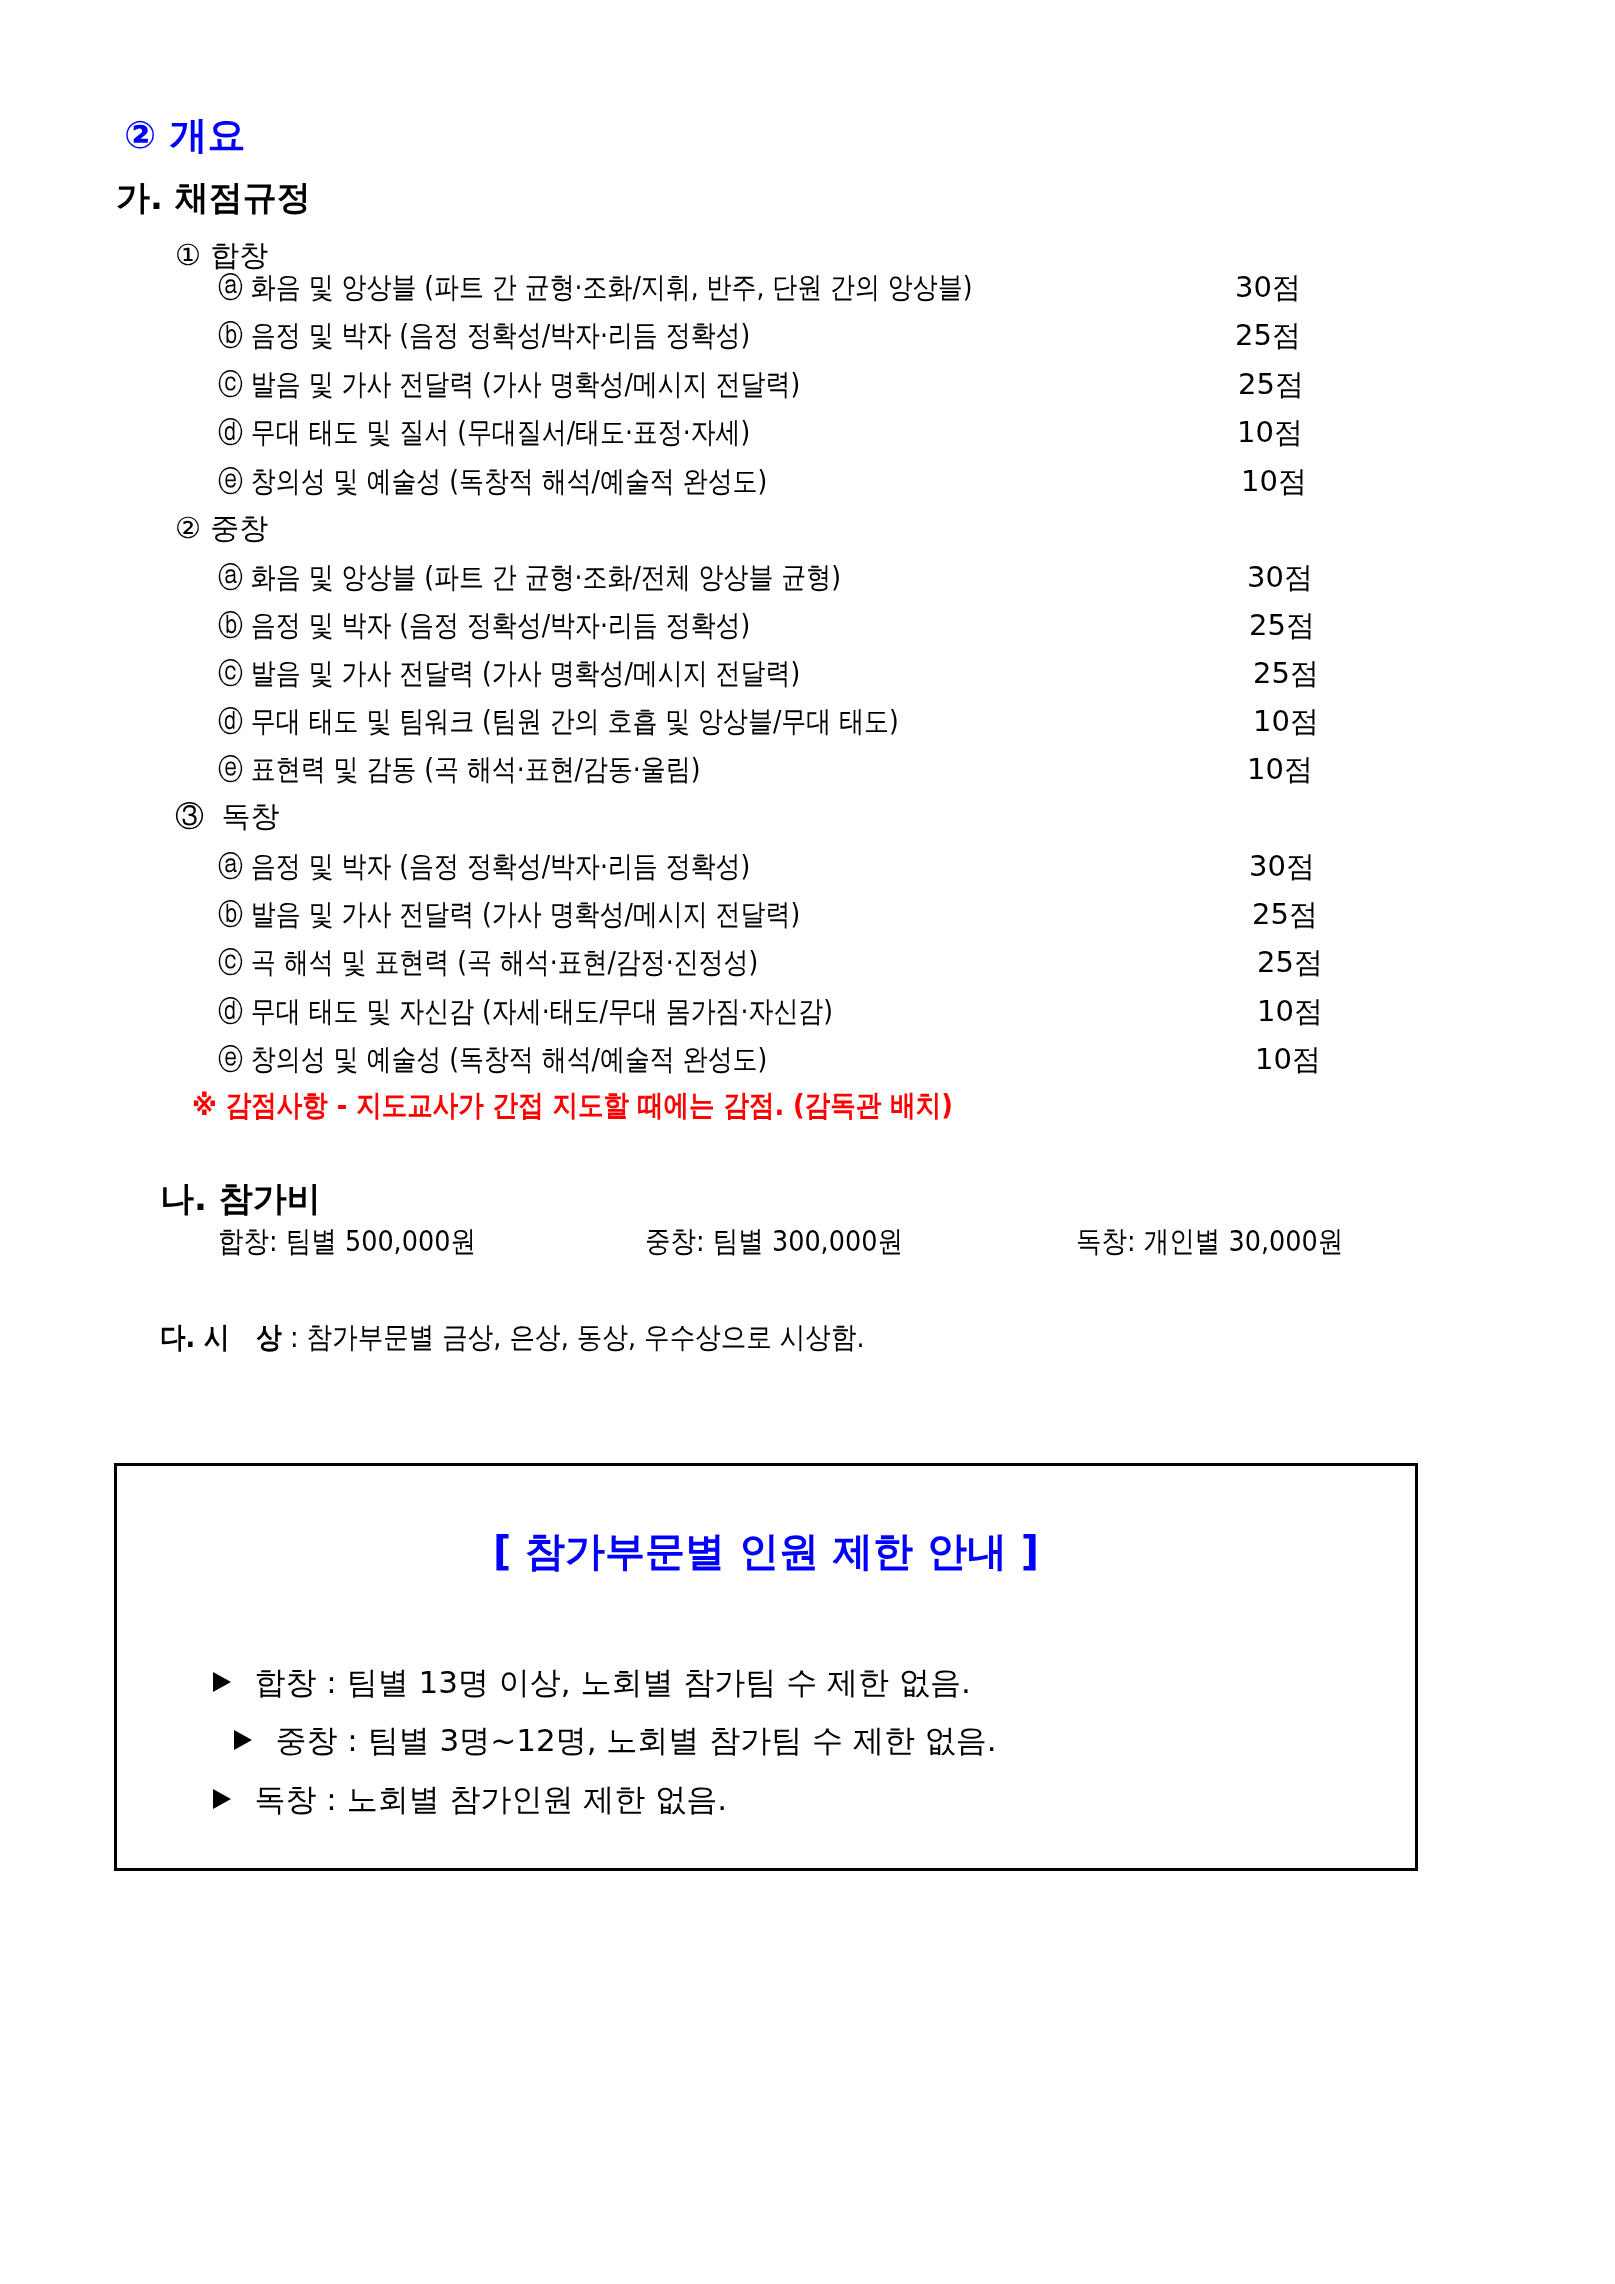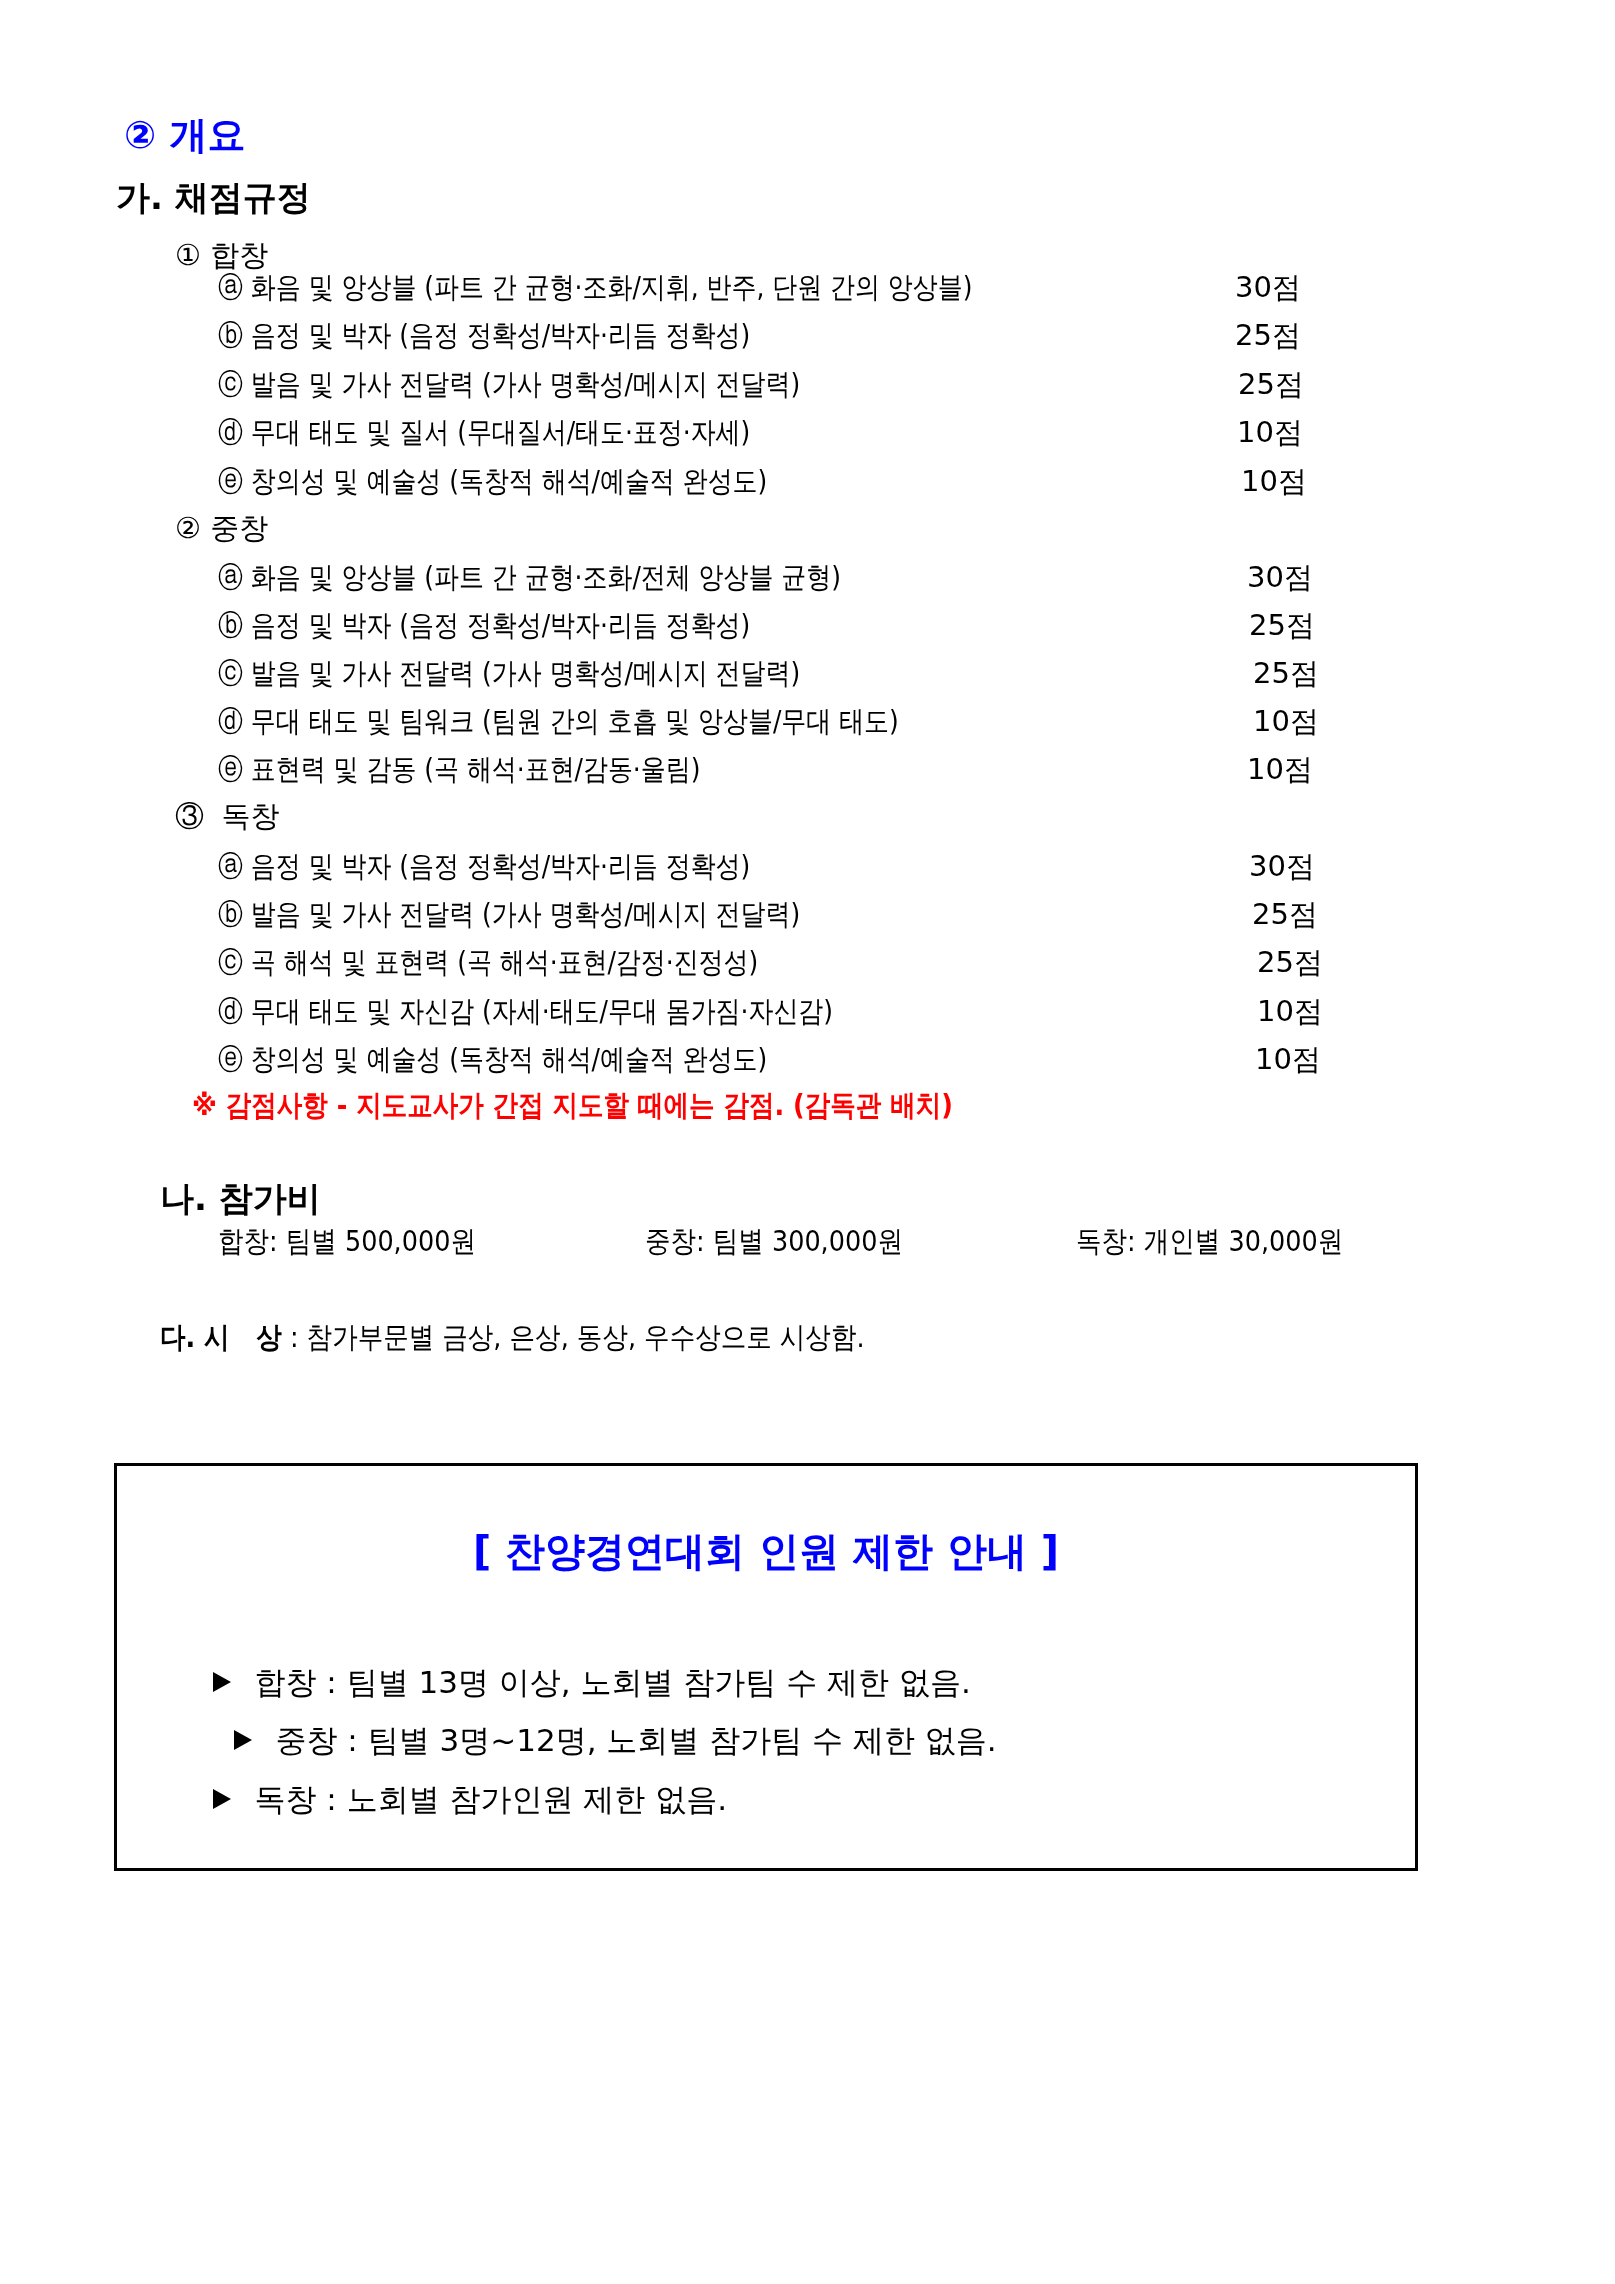--- a/index.html
+++ b/index.html
@@ -71,21 +71,21 @@
 <div class="ln h-sec" style="left:160px; top:1181px;">나. 참가비</div>
 <div class="ln fee" style="left:218px; top:1227px;">합창: 팀별 500,000원</div>
 <div class="ln fee" style="left:645px; top:1227px;">중창: 팀별 300,000원</div>
 <div class="ln fee" style="left:1076px; top:1227px;">독창: 개인별 30,000원</div>
 
 <div class="ln fee" style="left:160px; top:1323px;">
   <span class="award-label" style="white-space:pre;">다. 시   상</span><span style="white-space:pre;"> : 참가부문별 금상, 은상, 동상, 우수상으로 시상함.</span>
 </div>
 
 <div class="box">
-  <div class="box-title">[ 찬양경연대회 인원 제한 안내 ]</div>
+  <div class="box-title">[ 참가부문별 인원 제한 안내 ]</div>
 
   <div class="bullet-row" style="top:201px;">
     <span class="tri"></span><span>합창 : 팀별 13명 이상, 노회별 참가팀 수 제한 없음.</span>
   </div>
   <div class="bullet-row" style="top:259px;margin-left:21px;">
     <span class="tri"></span><span>중창 : 팀별 3명~12명, 노회별 참가팀 수 제한 없음.</span>
   </div>
   <div class="bullet-row" style="top:318px;">
     <span class="tri"></span><span>독창 : 노회별 참가인원 제한 없음.</span>
   </div>

